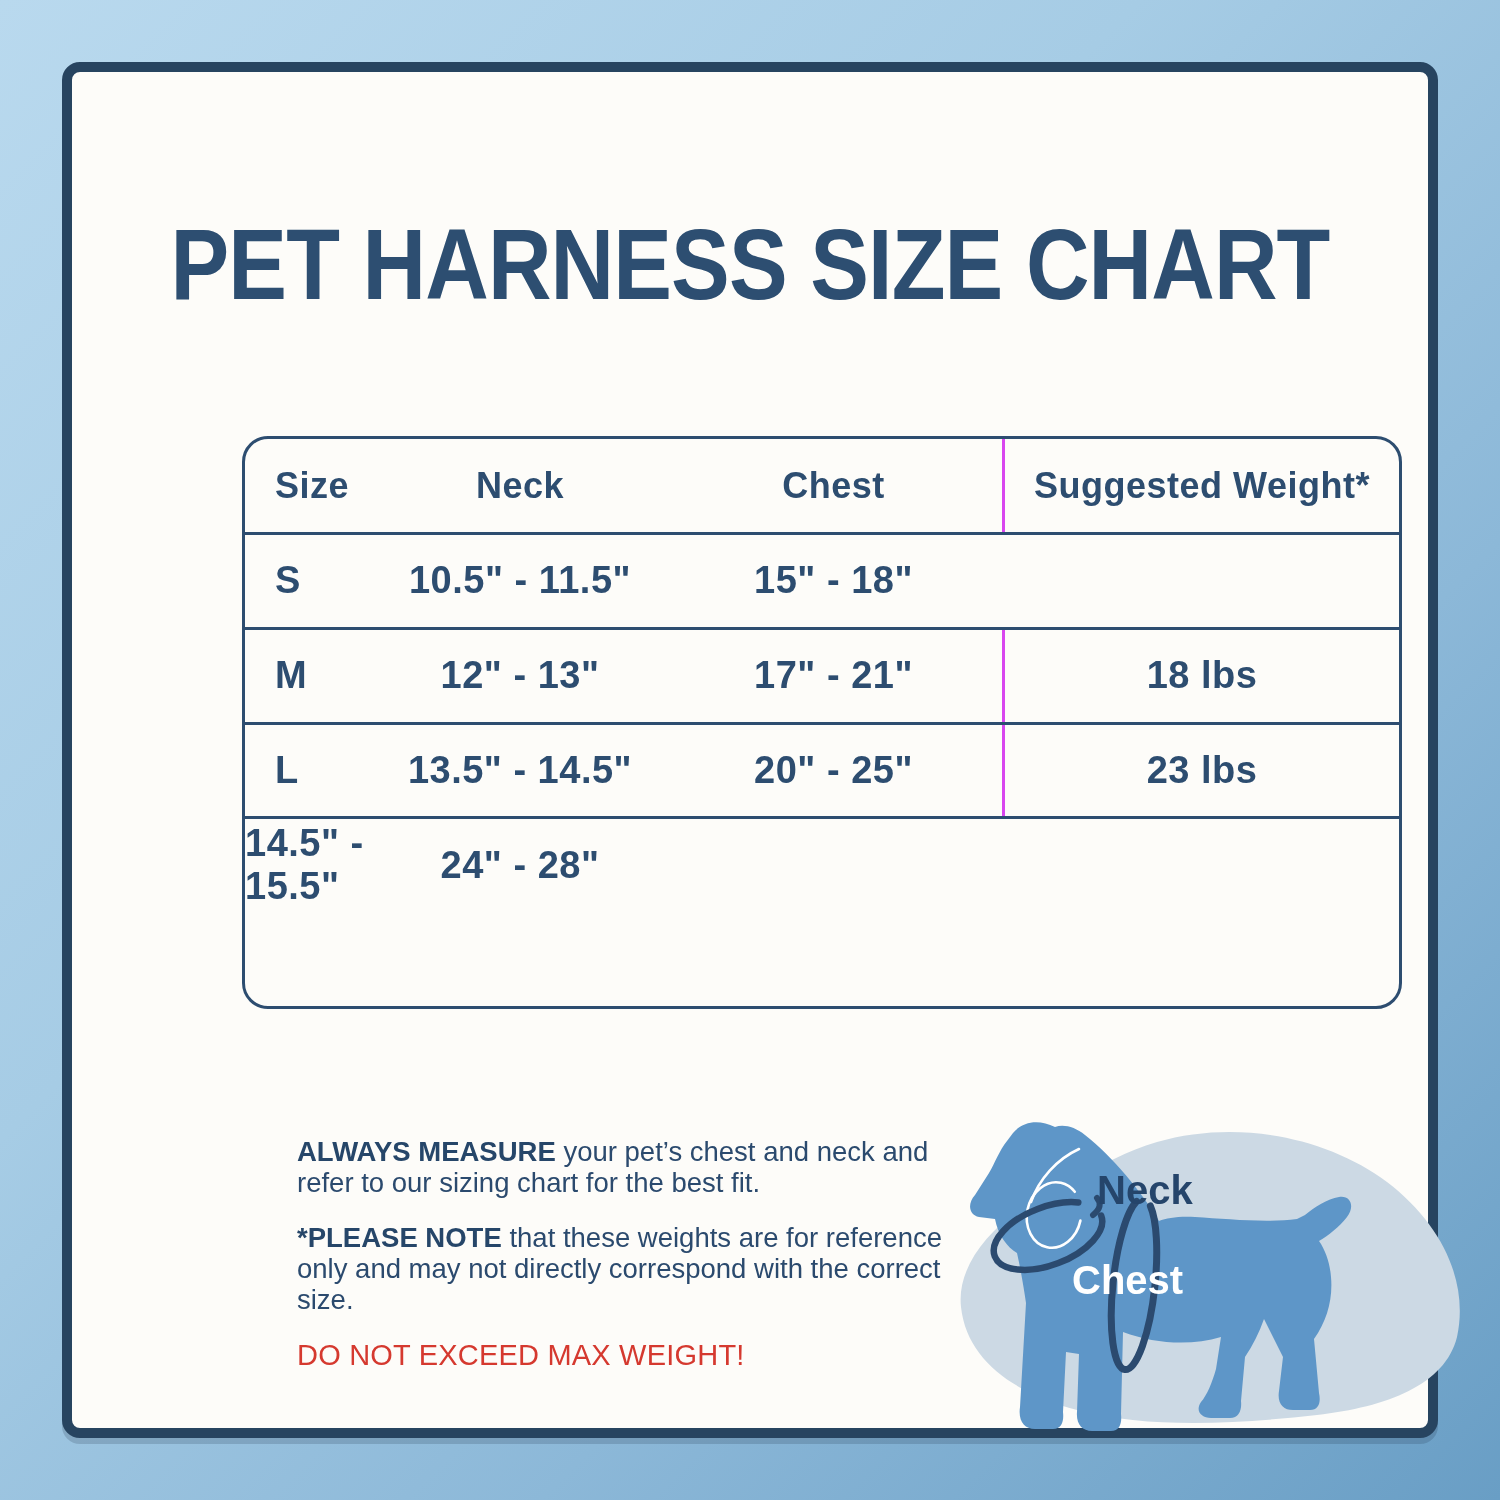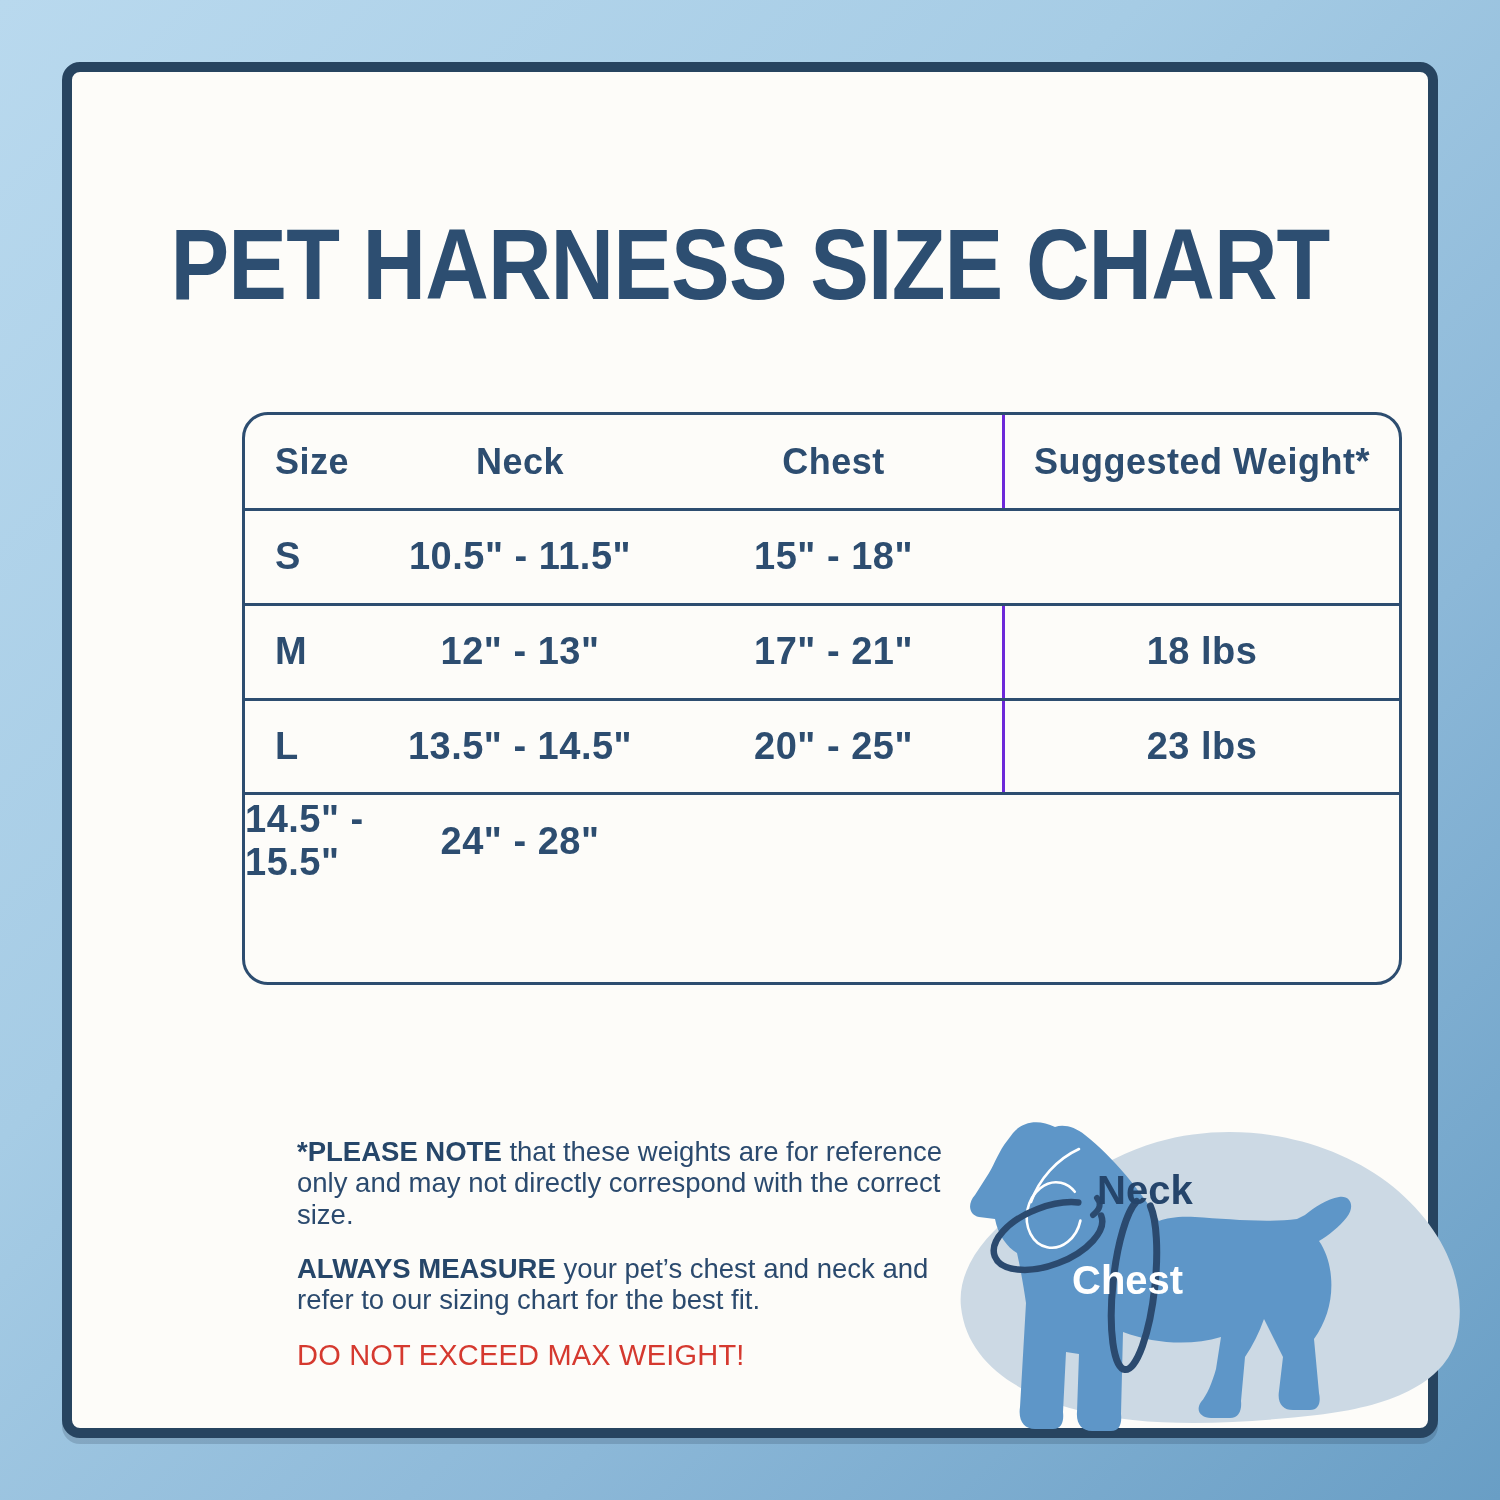--- a/index.html
+++ b/index.html
@@ -15,30 +15,30 @@
   }
   .title{
     position:absolute;left:0;right:0;top:142px;margin:0;
     text-align:center;font-size:100px;line-height:1;font-weight:800;
     color:#2d4e71;letter-spacing:-1px;
     transform:scaleX(.88);transform-origin:center;
     white-space:nowrap;
   }
   
   .size-table{
-    position:absolute;left:170px;top:340px;width:1160px;height:573px;
+    position:absolute;left:170px;top:364px;width:1160px;height:573px;
     border:3px solid #2d4d70;border-radius:26px;overflow:hidden;
     display:grid;grid-template-rows:93px repeat(5,1fr);
     box-sizing:border-box;background:transparent;
   }
   .trow{display:grid;grid-template-columns:130px 290px 337px 1fr;}
   .trow + .trow{border-top:3px solid #2d4d70;}
   .cell{display:flex;align-items:center;justify-content:center;color:#2d4d70;}
   .cell.c-size{justify-content:flex-start;padding-left:30px;}
-  .cell.c-weight{border-left:3px solid #6d28d9;}
+  .cell.c-weight{border-left:3px solid #d946ef;}
   .head .cell{font-weight:800;font-size:36px;letter-spacing:.5px;}
   .body-row .c-size{font-weight:800;font-size:38px;}
   .body-row .c-neck,.body-row .c-chest,.body-row .c-weight{font-weight:600;font-size:38px;letter-spacing:.5px;}
   
   .notes{position:absolute;left:225px;top:1064px;width:668px;color:#2b4a6e;}
   .notes p{margin:0 0 23px 0;font-size:27.5px;line-height:1.14;font-weight:500;}
   .notes b{font-weight:800;color:#264669;}
   .warning{color:#d5392f !important;font-weight:normal;font-size:29px !important;letter-spacing:.2px;}
   
   .dog-wrap{position:absolute;left:855px;top:1035px;width:560px;height:350px;}
@@ -77,22 +77,22 @@
         <div class="cell c-chest">20" - 25"</div>
         <div class="cell c-weight">23 lbs</div>
       </div>
       <div class="trow body-row">
         <div class="cell c-neck">14.5" - 15.5"</div>
         <div class="cell c-chest">24" - 28"</div>
       </div>
     </div>
 
     <div class="notes">
+      <p><b>ALWAYS MEASURE</b><span> your pet’s chest and neck and refer to our sizing chart for the best fit.</span></p>
       <p><b>*PLEASE NOTE</b><span> that these weights are for reference only and may not directly correspond with the correct size.</span></p>
-      <p><b>ALWAYS MEASURE</b><span> your pet’s chest and neck and refer to our sizing chart for the best fit.</span></p>
       <p class="warning">DO NOT EXCEED MAX WEIGHT!</p>
     </div>
 
     <div class="dog-wrap">
       <svg viewBox="0 0 560 350">
 
         <path fill="#ccd9e4" d="M 230,35
           C 310,12 400,30 460,75
           C 515,117 542,175 530,230
           C 518,278 460,300 390,308

